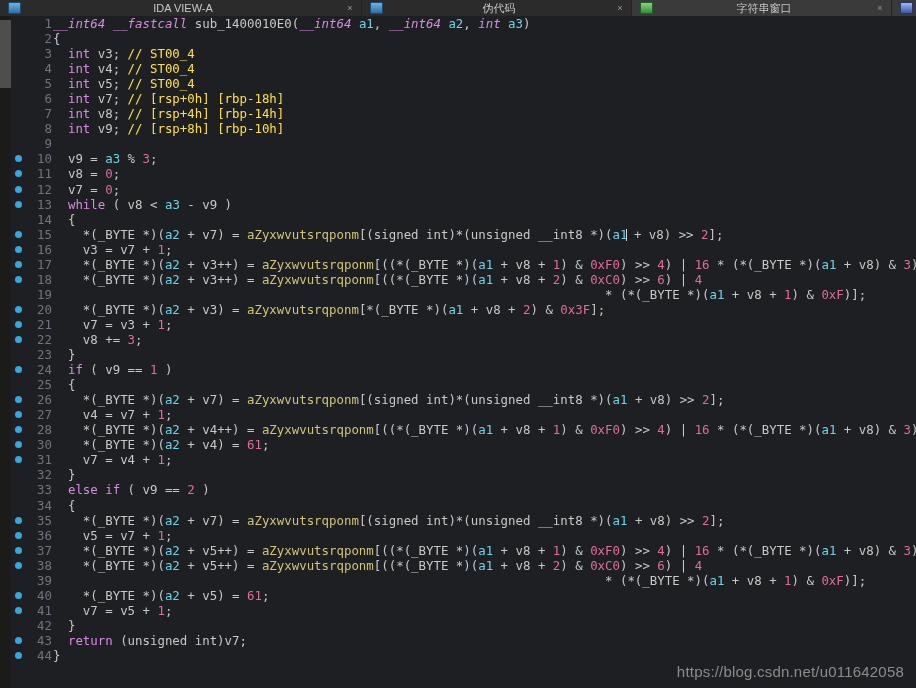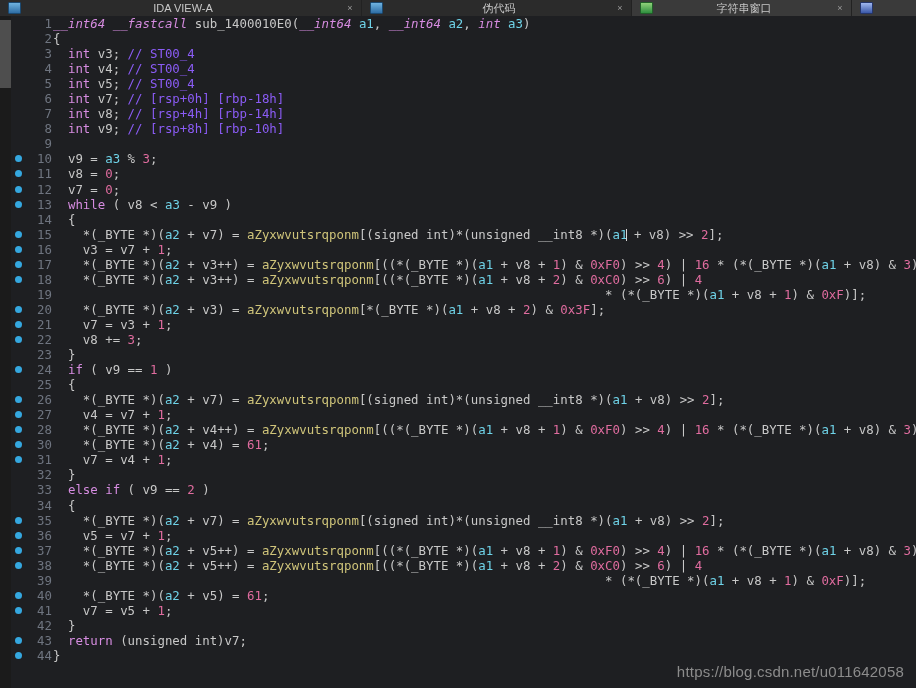--- a/index.html
+++ b/index.html
@@ -34,21 +34,21 @@
   .ico-blue{background:linear-gradient(#6fb3e0,#2f6ea5);border:1px solid #1b4a72;}
   .ico-green{background:linear-gradient(#8fd07a,#2f8f3f);border:1px solid #206028;}
   .ico-violet{background:linear-gradient(#9fb7ee,#3a58a8);border:1px solid #24356b;}
   .tab .tab-label{flex:1 1 auto;text-align:center;padding:0 10px;}
   .tab .tab-close{
     width:10px;height:10px;flex:0 0 auto;color:#9a9a9a;font-size:9px;
     line-height:10px;text-align:center;
   }
   .tab-t1{width:362px;}
   .tab-t2{width:270px;}
-  .tab-t3{width:220px;}
+  .tab-t3{width:260px;}
   .tab-t4{width:236px;}
 
   
   .vscroll{
     position:absolute;left:0;top:16px;width:11px;height:672px;
     background:#1b1b1b;
   }
   .vscroll .thumb{
     position:absolute;left:0;top:4px;width:11px;height:68px;
     background:#4e4e4e;
@@ -79,21 +79,21 @@
     width:24px;flex:0 0 auto;text-align:right;
     color:#6f7580;font-size:12.4px;padding-right:0;
   }
   .src{
     flex:1 1 auto;padding-left:1px;color:#c8c8c8;
   }
 
   
   .kw   {color:#d68ce0;}  
   .typ  {color:#d68ce0;font-style:italic;}
-  .cmt  {color:#8b5cf6;}  
+  .cmt  {color:#fde047;}  
   .num  {color:#e06c9f;}  
   .var  {color:#6fd3e8;}  
   .str  {color:#cfc47a;}  
   .pl   {color:#c8c8c8;}  
 
   
   .caret{
     display:inline-block;width:0;border-left:1px solid #d8d8d8;
     height:12px;vertical-align:-2px;margin:0 -1px;
   }

